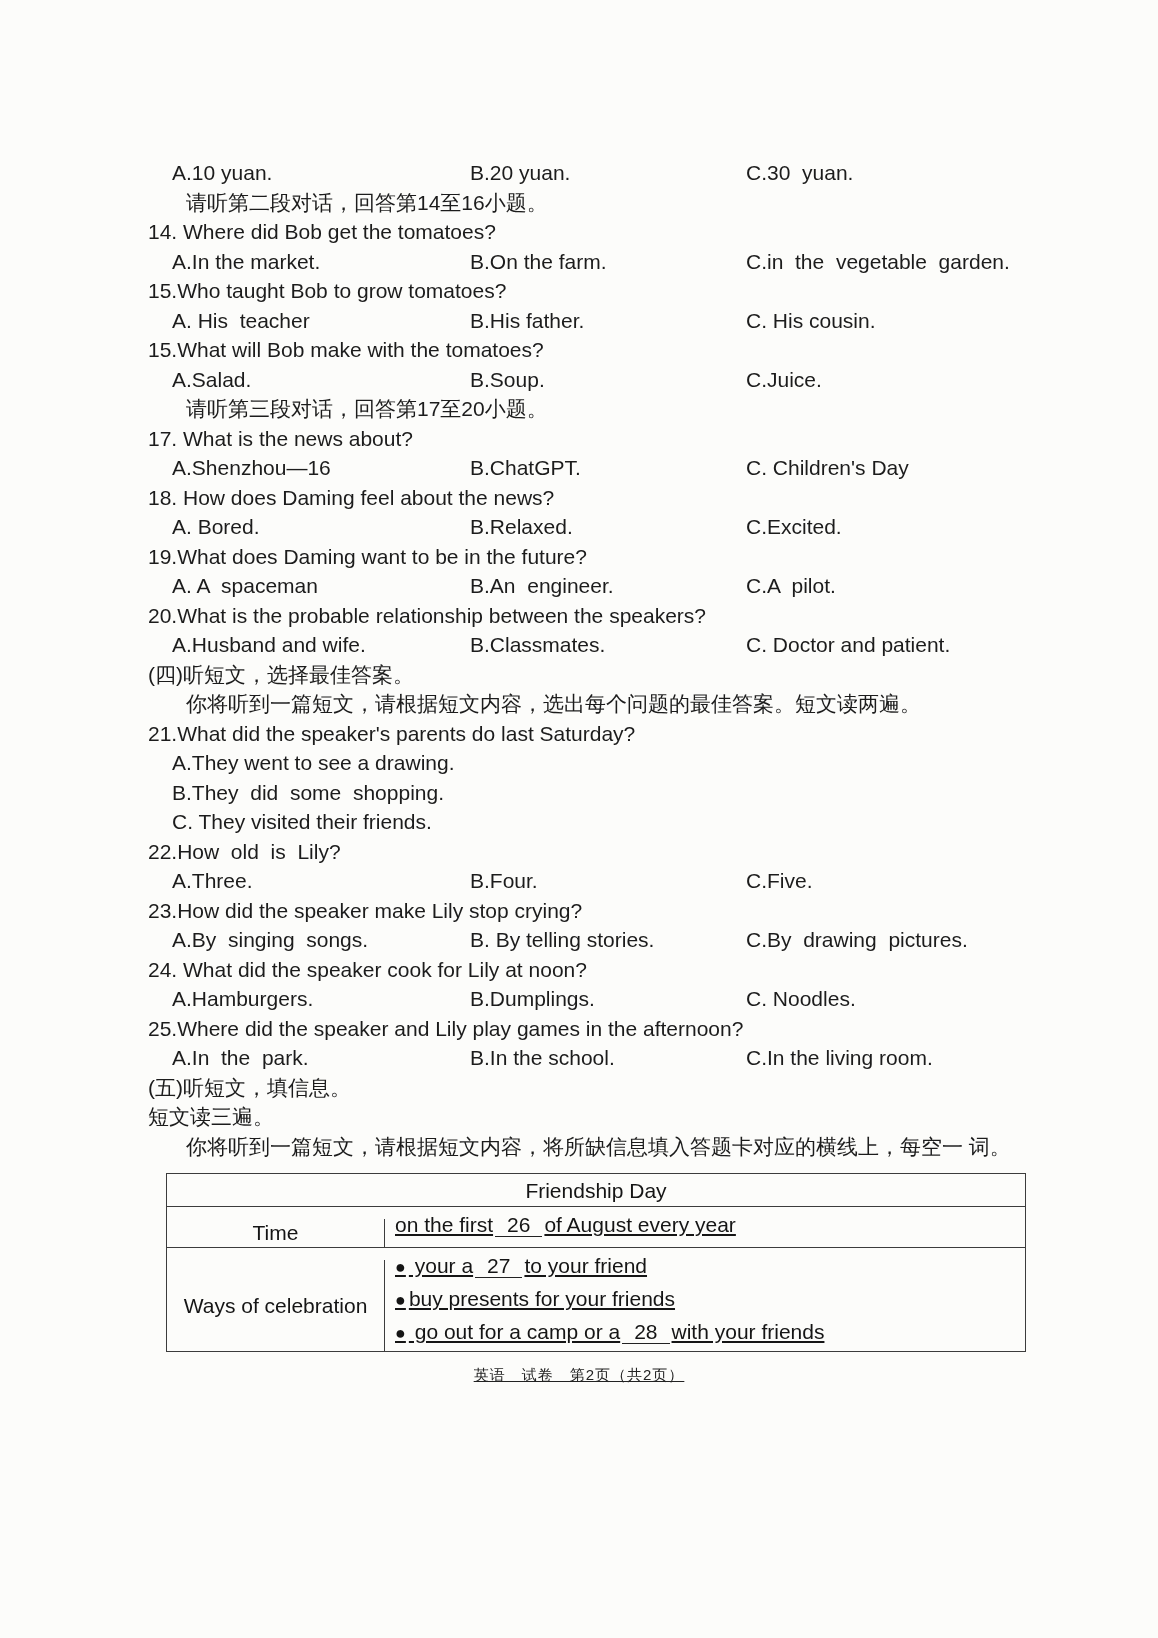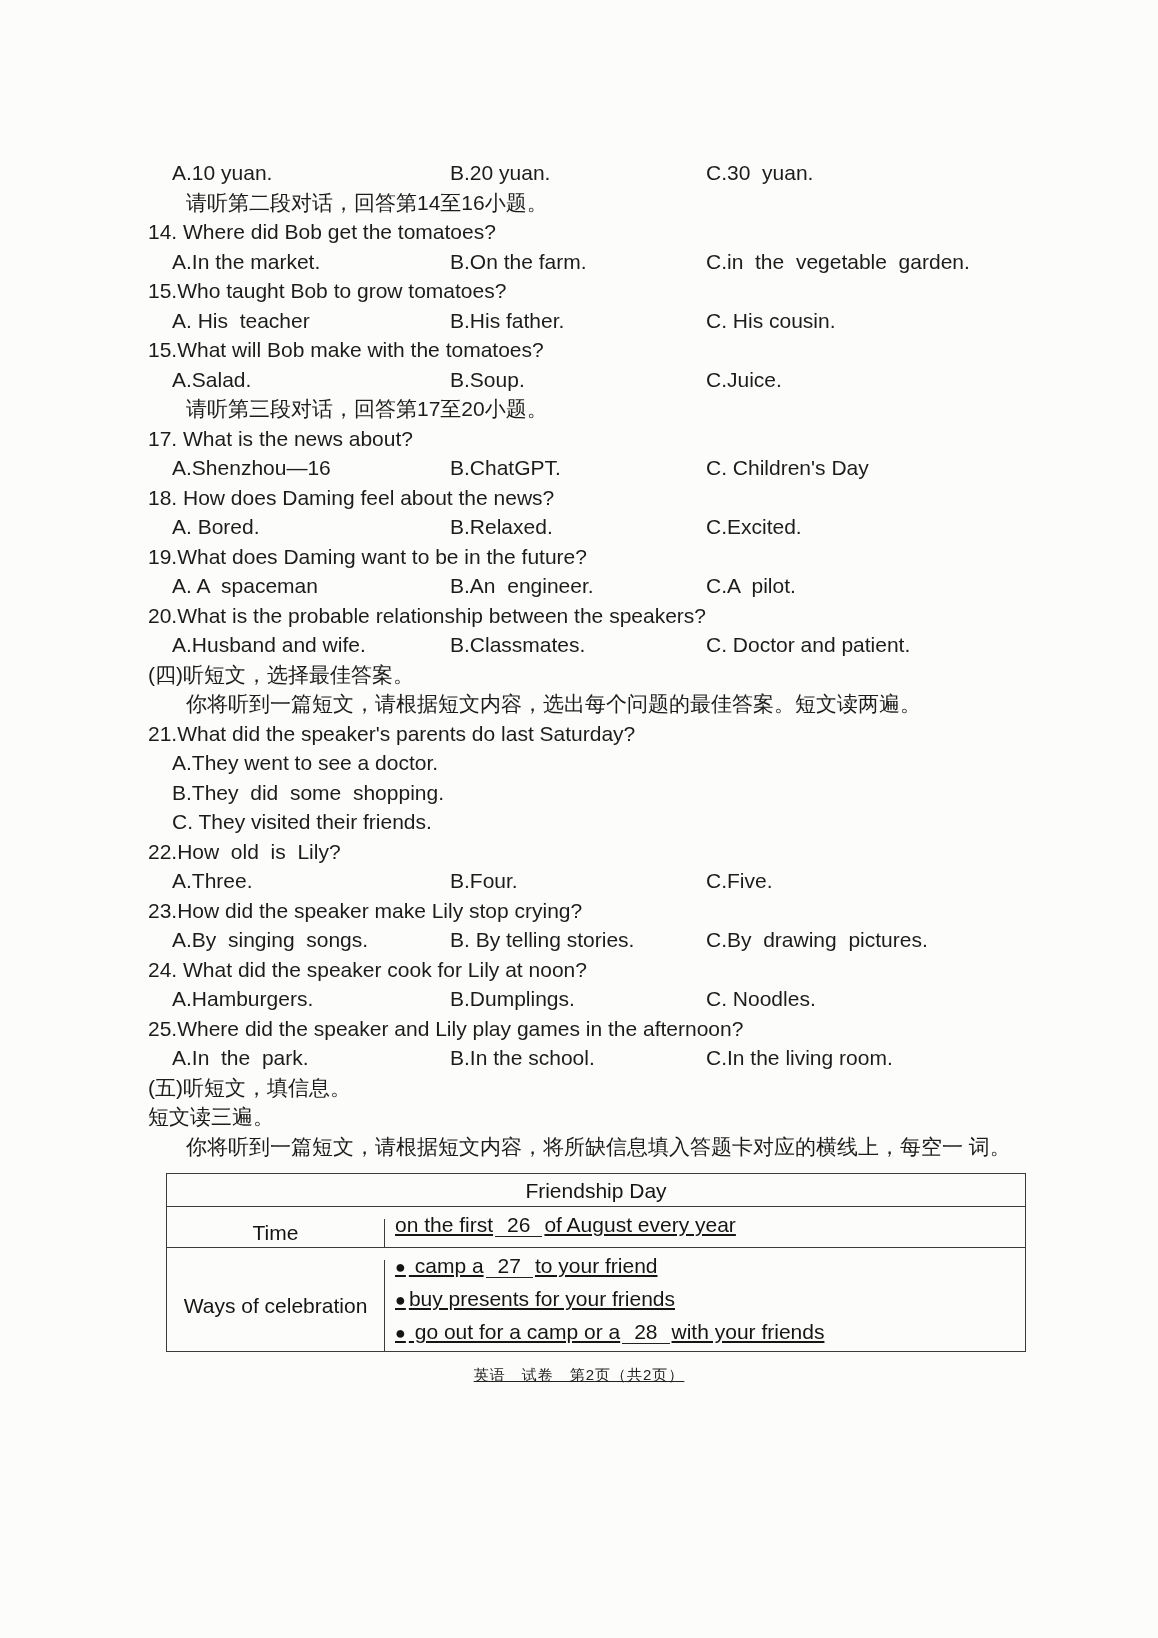--- a/index.html
+++ b/index.html
@@ -16,21 +16,21 @@
   .content {
     position:absolute;
     top:158px; left:148px;
     width:892px;
   }
   .line {
     font-size:21px;
     line-height:29.5px;
     white-space:pre-wrap;
   }
-  .line.options { display:flex; padding-left:24px; }
+  .line.options { display:flex; padding-left:24px;gap:20px; }
   .opt { white-space:pre-wrap; }
   .opt-a { width:278px; flex:0 0 278px; }
   .opt-b { width:256px; flex:0 0 256px; }
   .opt-c { flex:1; }
   .line.single   { padding-left:24px; }
   .line.cn-indent{ padding-left:38px; }
   .line.question, .line.cn-section, .line.cn-plain { padding-left:0; }
 
   .ftable {
     margin:12px 0 0 18px;
@@ -98,21 +98,21 @@
       <div class="line options"><span class="opt opt-a">A.Shenzhou—16</span><span class="opt opt-b">B.ChatGPT.</span><span class="opt opt-c">C. Children's Day</span></div>
       <div class="line question">18. How does Daming feel about the news?</div>
       <div class="line options"><span class="opt opt-a">A. Bored.</span><span class="opt opt-b">B.Relaxed.</span><span class="opt opt-c">C.Excited.</span></div>
       <div class="line question">19.What does Daming want to be in the future?</div>
       <div class="line options"><span class="opt opt-a">A. A  spaceman</span><span class="opt opt-b">B.An  engineer.</span><span class="opt opt-c">C.A  pilot.</span></div>
       <div class="line question">20.What is the probable relationship between the speakers?</div>
       <div class="line options"><span class="opt opt-a">A.Husband and wife.</span><span class="opt opt-b">B.Classmates.</span><span class="opt opt-c">C. Doctor and patient.</span></div>
       <div class="line cn-section">(四)听短文，选择最佳答案。</div>
       <div class="line cn-indent">你将听到一篇短文，请根据短文内容，选出每个问题的最佳答案。短文读两遍。</div>
       <div class="line question">21.What did the speaker's parents do last Saturday?</div>
-      <div class="line single">A.They went to see a doctor.</div>
+      <div class="line single">A.They went to see a drawing.</div>
       <div class="line single">B.They  did  some  shopping.</div>
       <div class="line single">C. They visited their friends.</div>
       <div class="line question">22.How  old  is  Lily?</div>
       <div class="line options"><span class="opt opt-a">A.Three.</span><span class="opt opt-b">B.Four.</span><span class="opt opt-c">C.Five.</span></div>
       <div class="line question">23.How did the speaker make Lily stop crying?</div>
       <div class="line options"><span class="opt opt-a">A.By  singing  songs.</span><span class="opt opt-b">B. By telling stories.</span><span class="opt opt-c">C.By  drawing  pictures.</span></div>
       <div class="line question">24. What did the speaker cook for Lily at noon?</div>
       <div class="line options"><span class="opt opt-a">A.Hamburgers.</span><span class="opt opt-b">B.Dumplings.</span><span class="opt opt-c">C. Noodles.</span></div>
       <div class="line question">25.Where did the speaker and Lily play games in the afternoon?</div>
       <div class="line options"><span class="opt opt-a">A.In  the  park.</span><span class="opt opt-b">B.In the school.</span><span class="opt opt-c">C.In the living room.</span></div>
@@ -123,21 +123,21 @@
         <div class="ft-title">Friendship Day</div>
         <div class="ft-row">
           <div class="ft-label">Time</div>
           <div class="ft-content">
             <div class="ft-line"><span class="ft-text">on the first</span><span class="blank">26</span><span class="ft-text">of August every year</span></div>
           </div>
         </div>
         <div class="ft-row">
           <div class="ft-label">Ways of celebration</div>
           <div class="ft-content">
-            <div class="ft-line"><span class="bullet">●</span><span class="ft-text"> camp a</span><span class="blank">27</span><span class="ft-text">to your friend</span></div>
+            <div class="ft-line"><span class="bullet">●</span><span class="ft-text"> your a</span><span class="blank">27</span><span class="ft-text">to your friend</span></div>
             <div class="ft-line"><span class="bullet">●</span><span class="ft-text">buy presents for your friends</span></div>
             <div class="ft-line"><span class="bullet">●</span><span class="ft-text"> go out for a camp or a</span><span class="blank">28</span><span class="ft-text">with your friends</span></div>
           </div>
         </div>
       </div>
     </div>
 
   <div class="content" style="top:auto;left:148px;position:absolute;"></div>
 
   <div class="footer">英语　试卷　第2页（共2页）</div>

